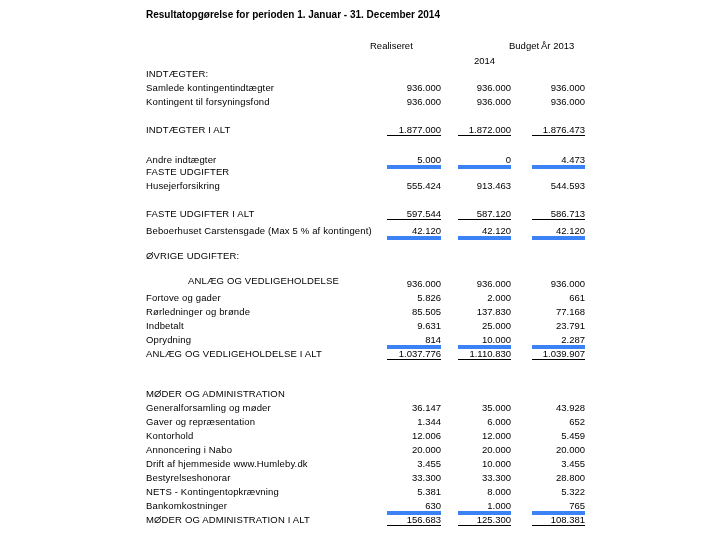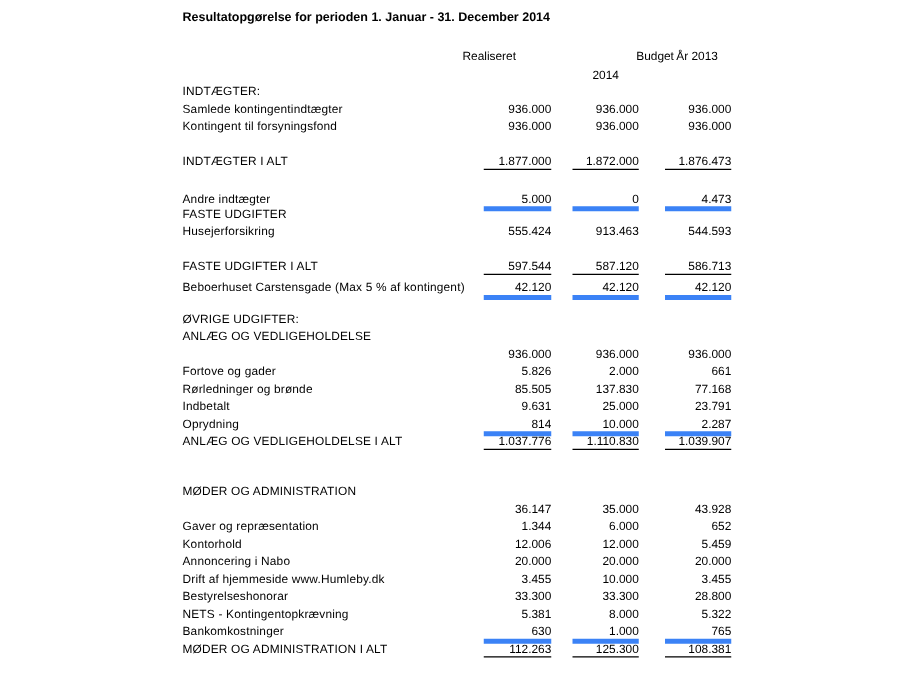--- a/index.html
+++ b/index.html
@@ -70,21 +70,21 @@
     </div>
     <div class="row tot" style="top: 207px;">
       <span class="lbl">FASTE UDGIFTER   I ALT</span>
       <span class="v c1">597.544</span>
       <span class="v c2">587.120</span>
       <span class="v c3">586.713</span>
     </div>
     <div class="row" style="top: 249px;">
       <span class="lbl">ØVRIGE UDGIFTER:</span>
     </div>
-    <div class="row" style="top: 263px;">
+    <div class="row" style="top: 274px; margin-left: 42px;">
       <span class="lbl">ANLÆG OG VEDLIGEHOLDELSE</span>
     </div>
     <div class="row " style="top: 277px;">
       <span class="v c1">936.000</span>
       <span class="v c2">936.000</span>
       <span class="v c3">936.000</span>
     </div>
     <div class="row " style="top: 291px;">
       <span class="lbl">Fortove og gader</span>
       <span class="v c1">5.826</span>
@@ -112,20 +112,21 @@
     <div class="row tot" style="top: 347px;">
       <span class="lbl">ANLÆG OG VEDLIGEHOLDELSE    I ALT</span>
       <span class="v c1">1.037.776</span>
       <span class="v c2">1.110.830</span>
       <span class="v c3">1.039.907</span>
     </div>
     <div class="row" style="top: 387px;">
       <span class="lbl">MØDER OG ADMINISTRATION</span>
     </div>
     <div class="row " style="top: 401px;">
+      <span class="lbl">Generalforsamling og møder</span>
       <span class="v c1">36.147</span>
       <span class="v c2">35.000</span>
       <span class="v c3">43.928</span>
     </div>
     <div class="row " style="top: 415px;">
       <span class="lbl">Gaver og repræsentation</span>
       <span class="v c1">1.344</span>
       <span class="v c2">6.000</span>
       <span class="v c3">652</span>
     </div>
@@ -160,17 +161,17 @@
       <span class="v c3">5.322</span>
     </div>
     <div class="row ul" style="top: 499px;">
       <span class="lbl">Bankomkostninger</span>
       <span class="v c1">630</span>
       <span class="v c2">1.000</span>
       <span class="v c3">765</span>
     </div>
     <div class="row tot" style="top: 513px;">
       <span class="lbl">MØDER OG ADMINISTRATION    I ALT</span>
-      <span class="v c1">112.263</span>
+      <span class="v c1">156.683</span>
       <span class="v c2">125.300</span>
       <span class="v c3">108.381</span>
     </div>
   </div>
 
 </body></html>

